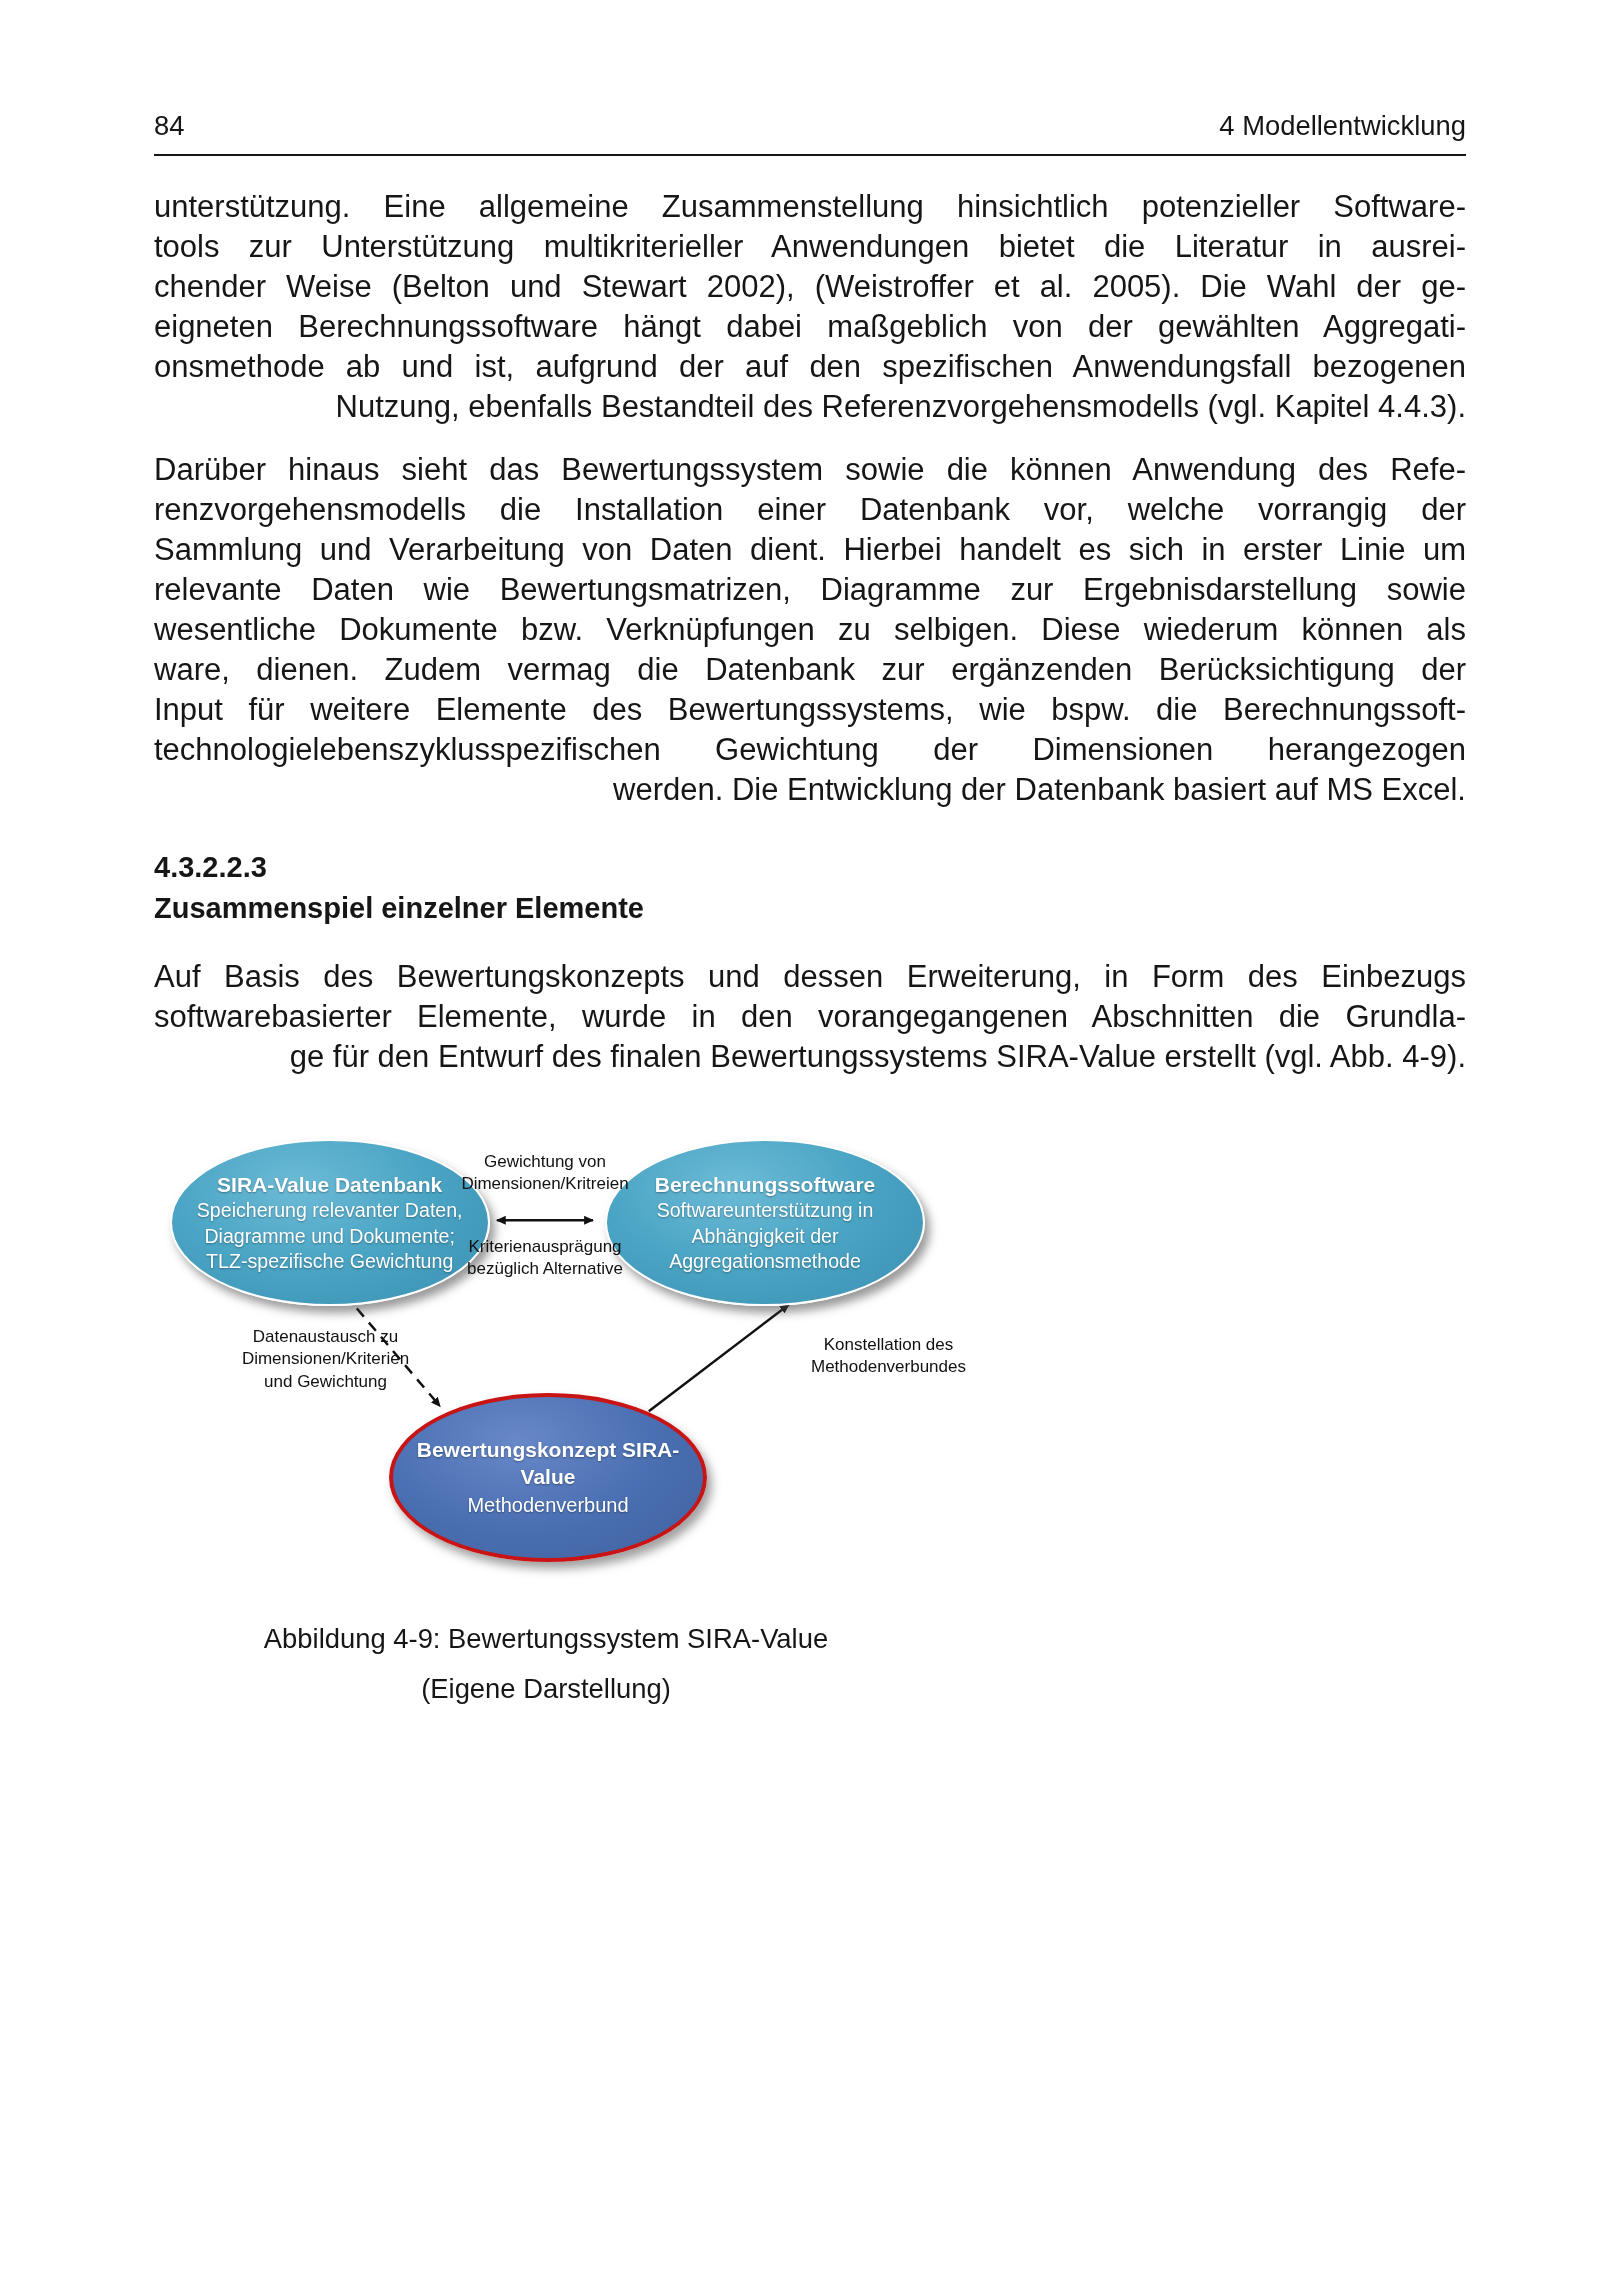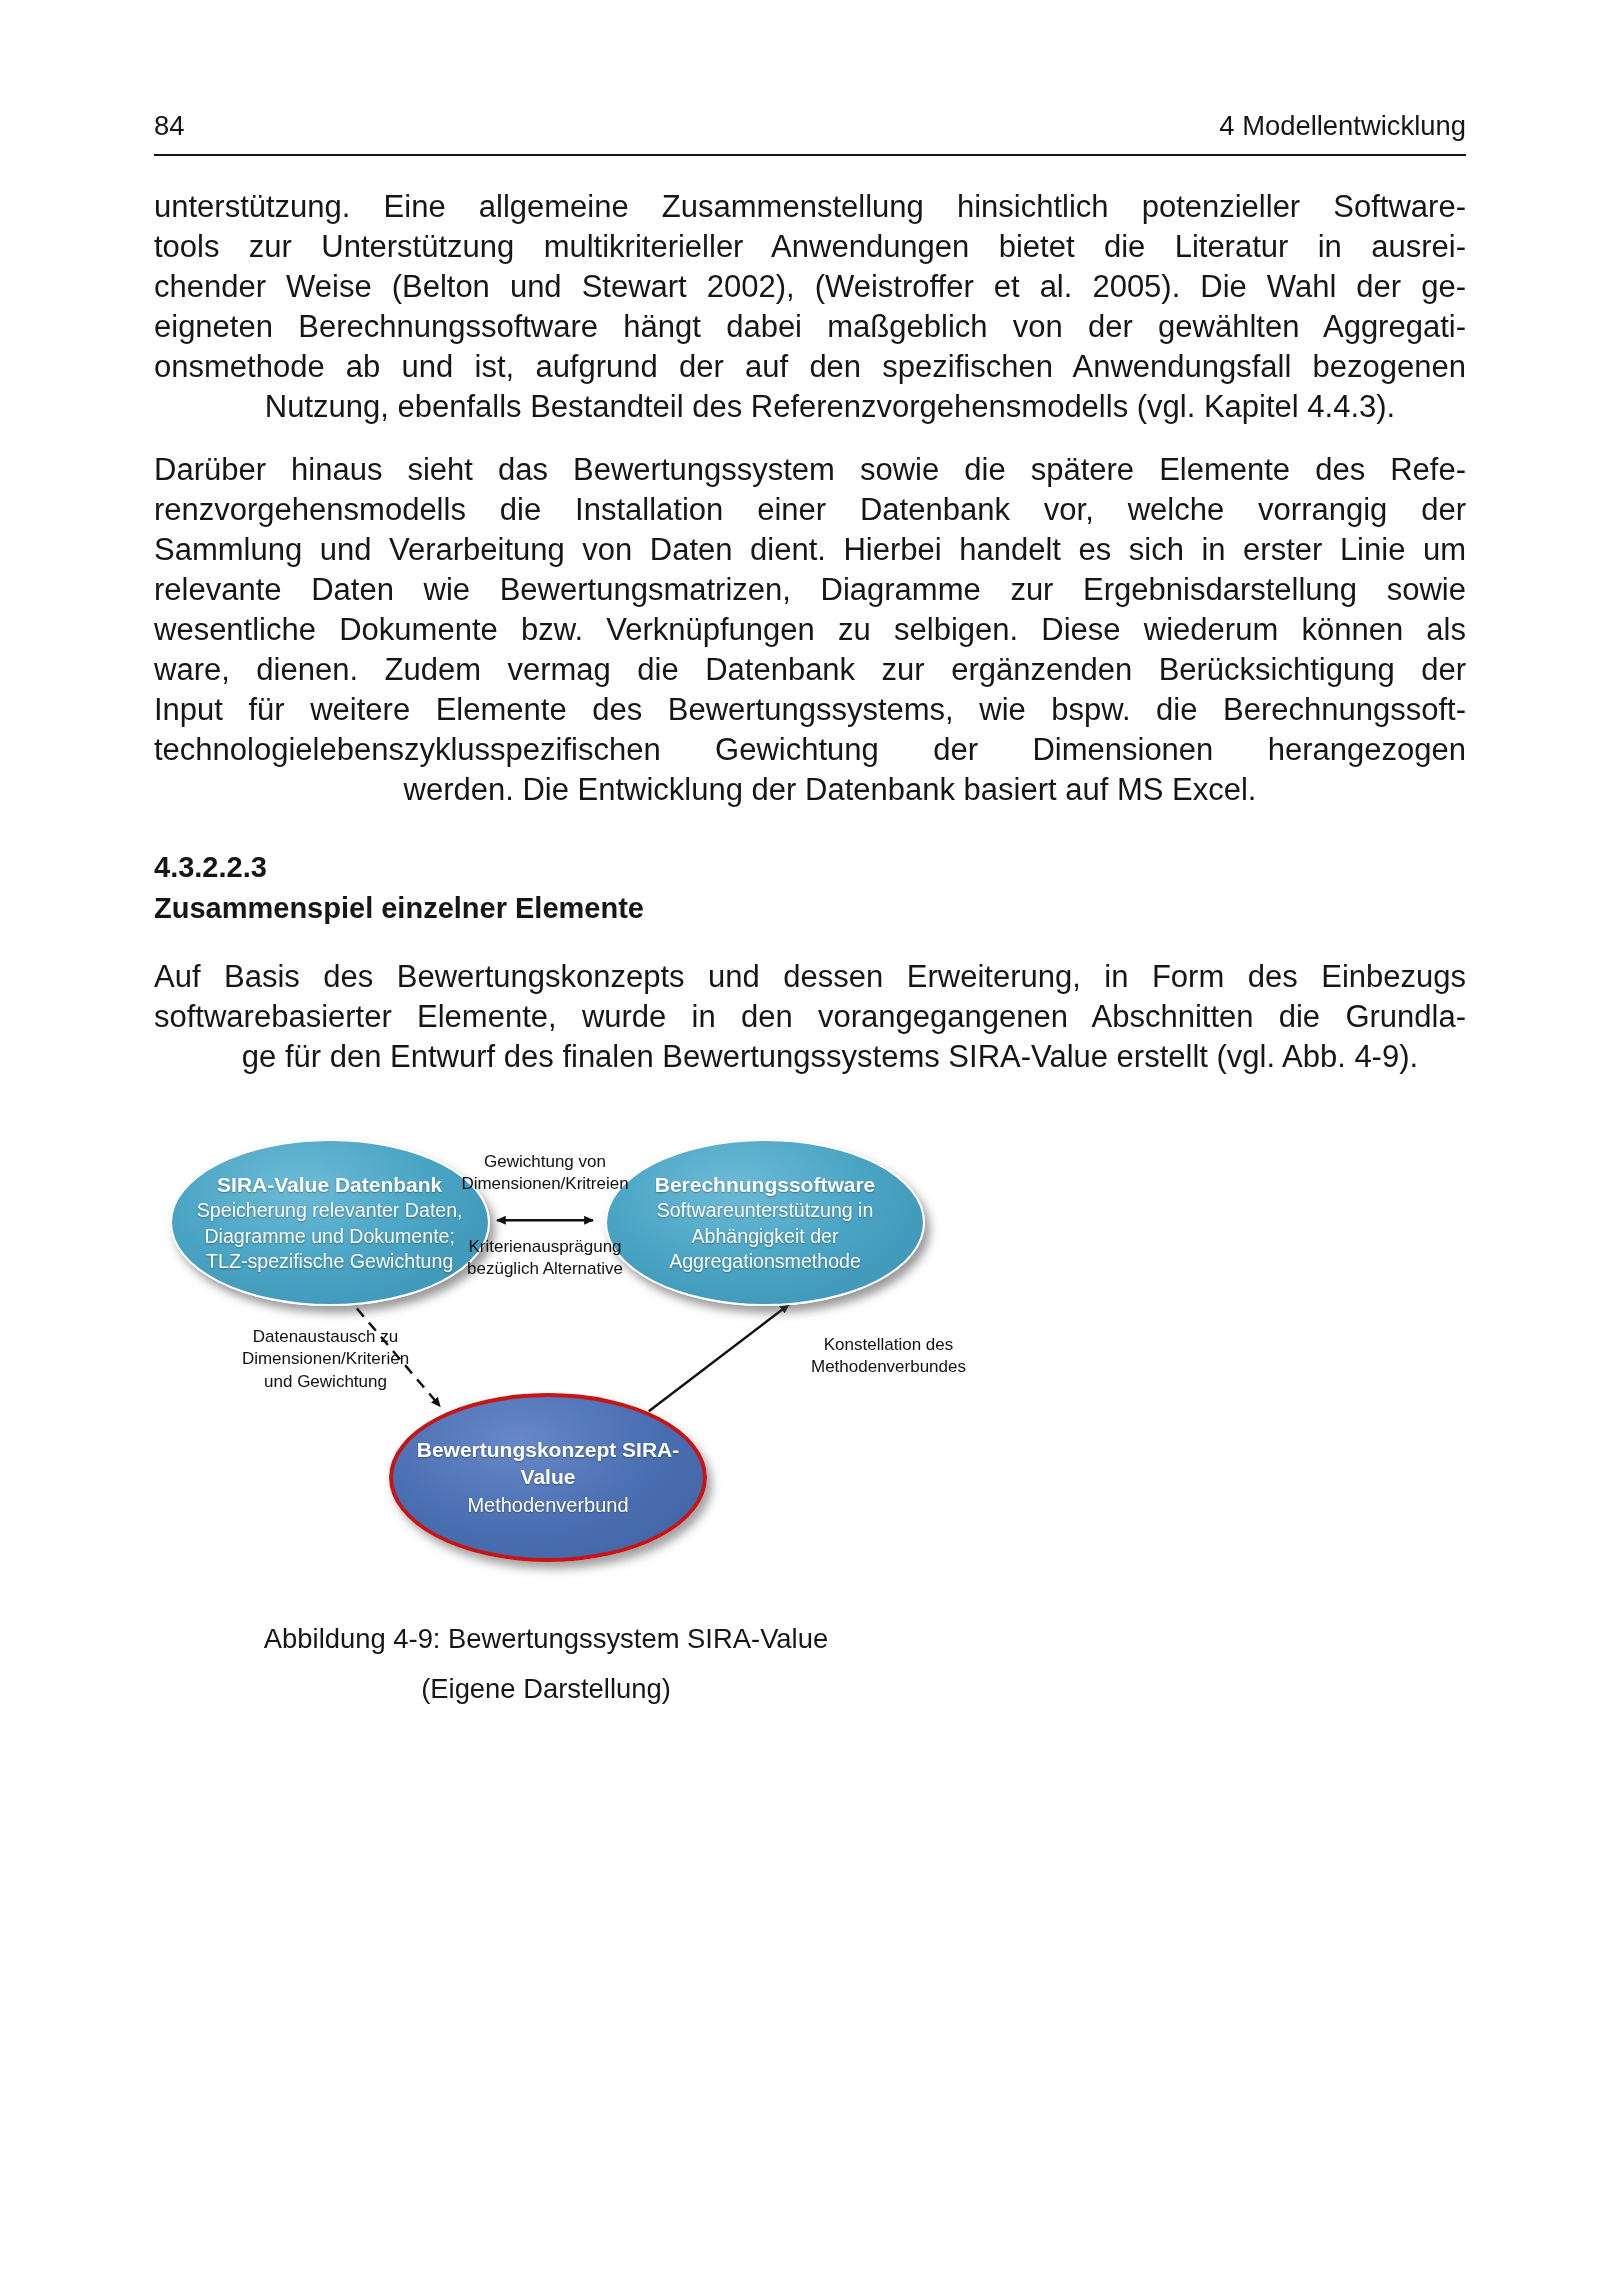--- a/index.html
+++ b/index.html
@@ -24,21 +24,21 @@
     justify-content: space-between;
     align-items: flex-end;
     font-size: 27.4px;
     padding-bottom: 11.8px;
     border-bottom: 2px solid #161616;
     margin-bottom: 31px;
   }
   
   .para { margin: 0 0 23.5px 0; font-size: 31px; line-height: 40px; }
   .jline { display: block; text-align: justify; text-align-last: justify; white-space: normal; }
-  .jlast { display: block; text-align: center; margin-left: 40px; }
+  .jlast { display: block; text-align: right; margin-left: 40px; }
   
   .heading {
     margin: 37px 0 27.4px 0;
     font-size: 29px;
     line-height: 41px;
     font-weight: bold;
     display: flex;
     flex-direction: column;
   }
   .heading .hnum { margin-right: 35px; }
@@ -117,21 +117,21 @@
     <div class="para">
       <span class="jline">unterstützung. Eine allgemeine Zusammenstellung hinsichtlich potenzieller Software-</span>
       <span class="jline">tools zur Unterstützung multikriterieller Anwendungen bietet die Literatur in ausrei-</span>
       <span class="jline">chender Weise (Belton und Stewart 2002), (Weistroffer et al. 2005). Die Wahl der ge-</span>
       <span class="jline">eigneten Berechnungssoftware hängt dabei maßgeblich von der gewählten Aggregati-</span>
       <span class="jline">onsmethode ab und ist, aufgrund der auf den spezifischen Anwendungsfall bezogenen</span>
       <span class="jlast">Nutzung, ebenfalls Bestandteil des Referenzvorgehensmodells (vgl. Kapitel 4.4.3).</span>
     </div>
 
     <div class="para">
-      <span class="jline">Darüber hinaus sieht das Bewertungssystem sowie die spätere Elemente des Refe-</span>
+      <span class="jline">Darüber hinaus sieht das Bewertungssystem sowie die können Anwendung des Refe-</span>
       <span class="jline">renzvorgehensmodells die Installation einer Datenbank vor, welche vorrangig der</span>
       <span class="jline">Sammlung und Verarbeitung von Daten dient. Hierbei handelt es sich in erster Linie um</span>
       <span class="jline">relevante Daten wie Bewertungsmatrizen, Diagramme zur Ergebnisdarstellung sowie</span>
       <span class="jline">wesentliche Dokumente bzw. Verknüpfungen zu selbigen. Diese wiederum können als</span>
       <span class="jline">ware, dienen. Zudem vermag die Datenbank zur ergänzenden Berücksichtigung der</span>
       <span class="jline">Input für weitere Elemente des Bewertungssystems, wie bspw. die Berechnungssoft-</span>
       <span class="jline">technologielebenszyklusspezifischen Gewichtung der Dimensionen herangezogen</span>
       <span class="jlast">werden. Die Entwicklung der Datenbank basiert auf MS Excel.</span>
     </div>
 

